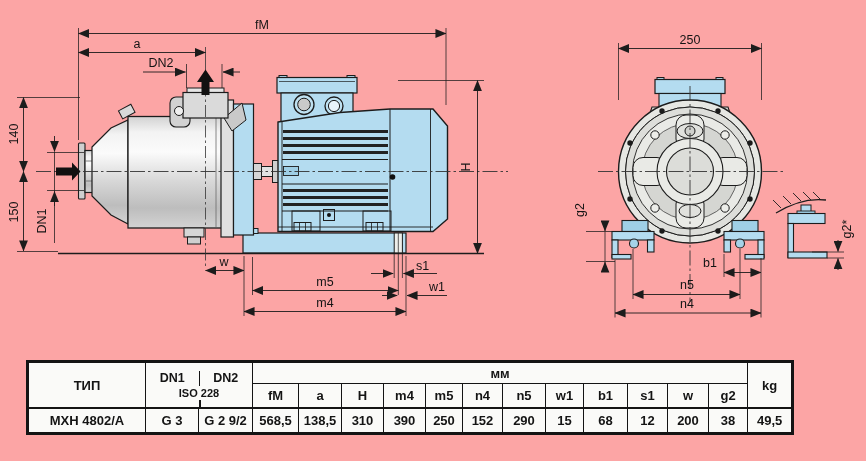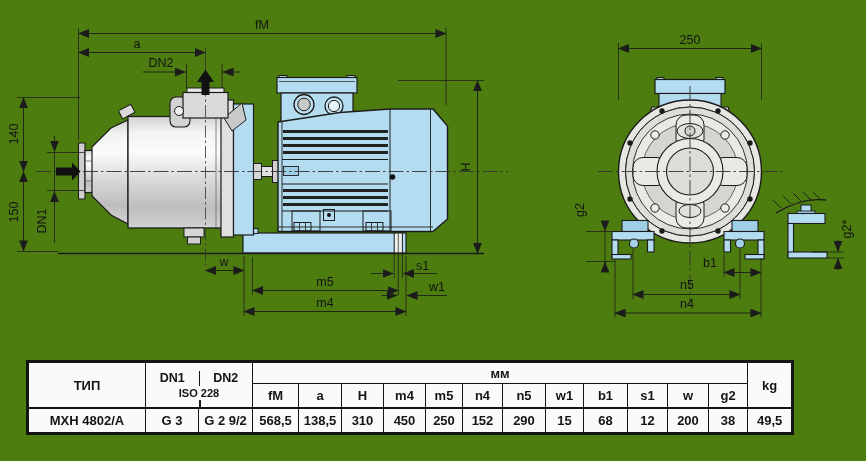--- a/index.html
+++ b/index.html
@@ -1,16 +1,16 @@
 <!DOCTYPE html>
 <html><head>
 <meta charset="utf-8">
 <style>
   html,body{margin:0;padding:0;background:#ecedea;}
-  .canvas{position:relative;width:866px;height:461px;background:#4d7c0f;overflow:hidden;
+  .canvas{position:relative;width:866px;height:461px;background:#fca5a5;overflow:hidden;
           font-family:"Liberation Sans", sans-serif;}
   svg text{font-family:"Liberation Sans", sans-serif;font-size:12.5px;fill:#141414;}
   svg text.dim{font-size:12.5px;}
   .side-svg{position:absolute;left:0;top:0;}
   .front-svg{position:absolute;left:560px;top:0;}
 
   
   table.dim-table{position:absolute;left:26px;top:360px;width:765px;table-layout:fixed;
     border-collapse:collapse;border:3px solid #141414;background:#fafaf8;}
   table.dim-table td{border:1.5px solid #141414;text-align:center;vertical-align:middle;
@@ -345,21 +345,21 @@
       <td>w</td>
       <td>g2</td>
     </tr>
     <tr class="r3">
       <td class="type-v">MXH 4802/A</td>
       <td>G 3</td>
       <td class="small-v">G 2 9/2</td>
       <td>568,5</td>
       <td>138,5</td>
       <td>310</td>
-      <td>450</td>
+      <td>390</td>
       <td>250</td>
       <td>152</td>
       <td>290</td>
       <td>15</td>
       <td>68</td>
       <td>12</td>
       <td>200</td>
       <td>38</td>
       <td>49,5</td>
     </tr>

